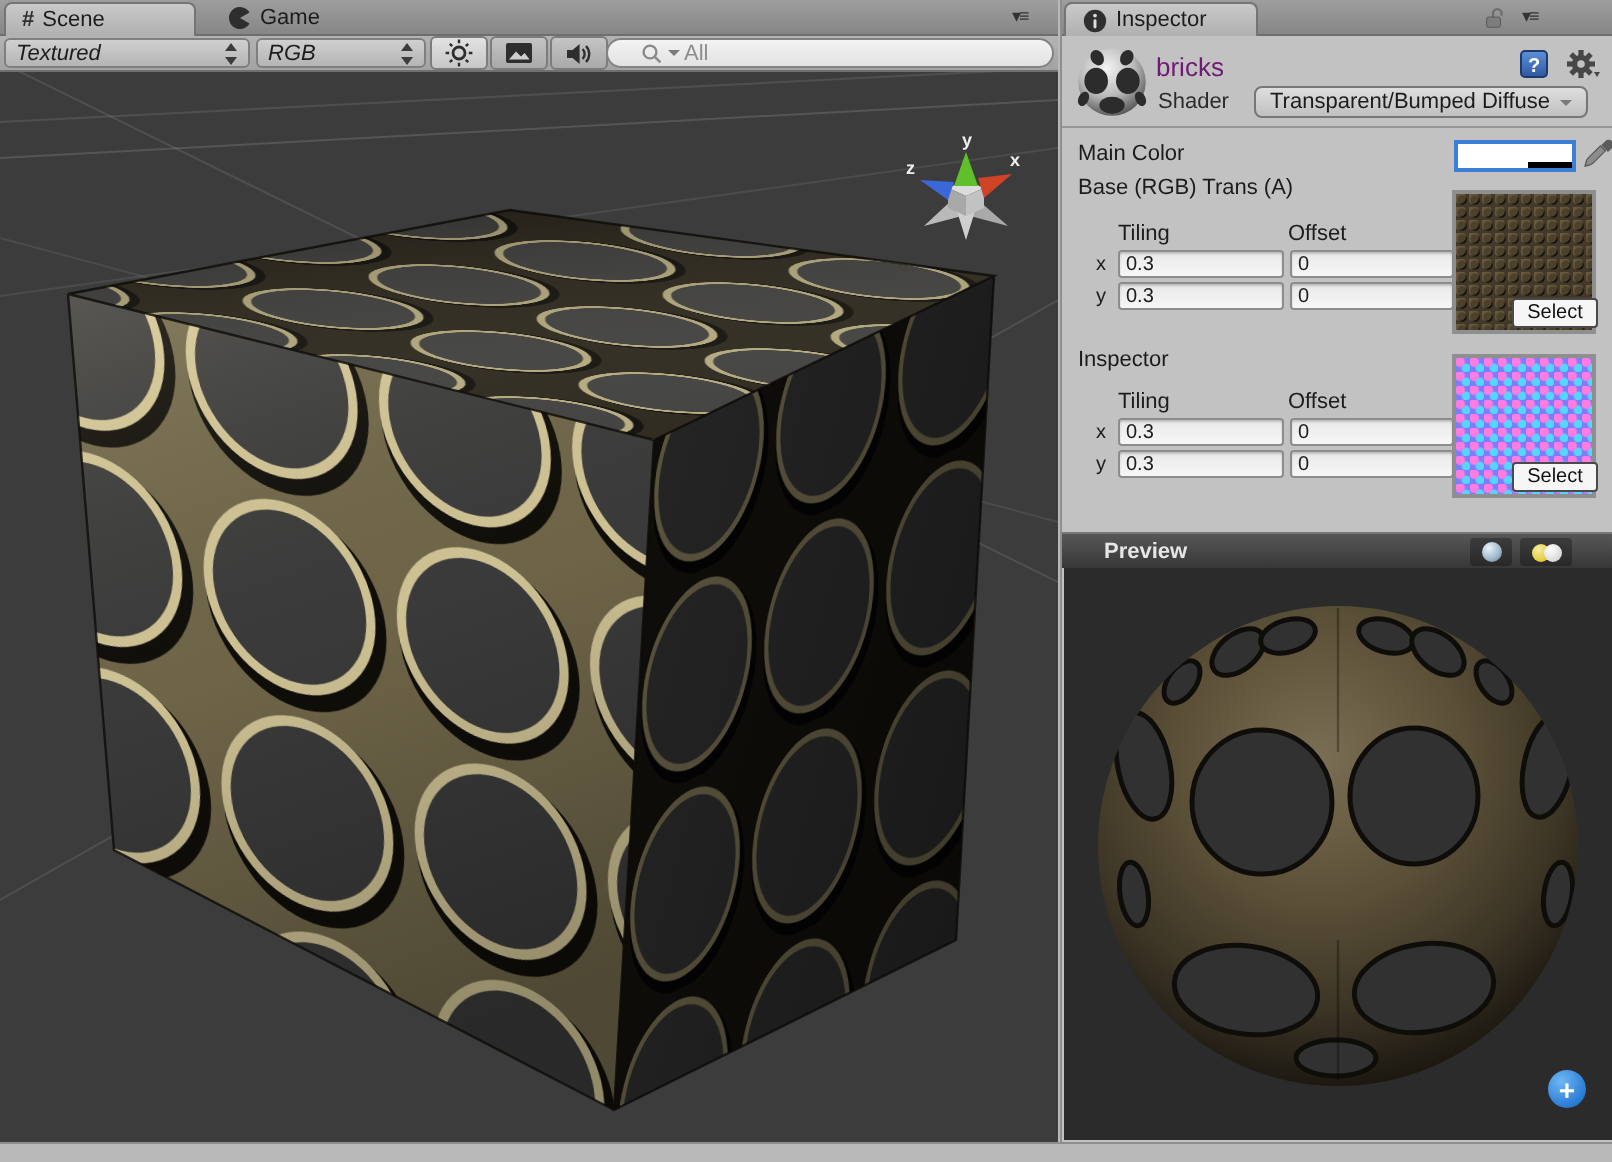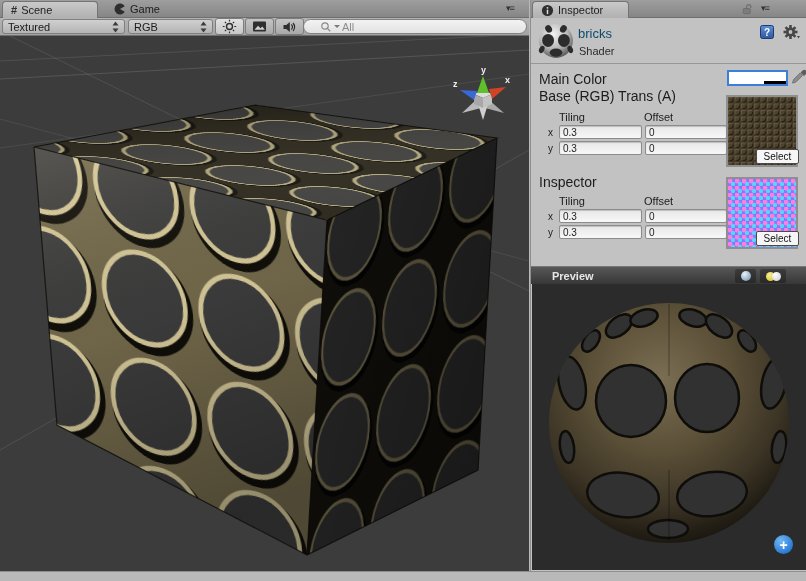--- a/index.html
+++ b/index.html
@@ -2,39 +2,39 @@
 <html><head>
 <meta charset="utf-8">
 <style>
   * { margin:0; padding:0; box-sizing:border-box; }
   html,body { width:806px; height:581px; overflow:hidden; }
   body { font-family:"Liberation Sans", sans-serif; background:#b9b9b9; position:relative; }
   .app { position:absolute; inset:0; }
 
   
   .abs { position:absolute; }
-  .lbl { font-size:14px; color:#1c1c1c; white-space:nowrap; }
+  .lbl { font-size:11px; color:#1c1c1c; white-space:nowrap; }
 
   
   .scene-panel { position:absolute; left:0; top:0; width:529px; height:571px; }
   .tabbar { position:absolute; left:0; top:0; right:0; height:18px;
             background:linear-gradient(#9e9e9e,#868686); border-bottom:1px solid #6e6e6e; }
   .tab-active { position:absolute; top:1px; height:17px; background:linear-gradient(#c9c9c9,#b0b0b0);
             border:1px solid #747474; border-bottom:none; border-radius:4px 4px 0 0;
             display:flex; align-items:center; gap:4px; padding:0 8px; }
   .tab-label { font-size:11px; color:#1c1c1c; }
   .tab-inactive { position:absolute; top:0; height:18px; display:flex; align-items:center; gap:4px; padding:0 6px; }
   .hash-icon { font-size:11px; font-weight:bold; color:#2e2e2e; }
   .panel-menu { font-size:9px; color:#333; letter-spacing:-1px; cursor:default; }
 
   .toolbar { position:absolute; left:0; top:18px; right:0; height:18px;
              background:linear-gradient(#b4b4b4,#a3a3a3); border-bottom:1px solid #707070; }
   .dropdown { position:absolute; top:1px; height:15px; background:linear-gradient(#d0d0d0,#b4b4b4);
               border:1px solid #7f7f7f; border-radius:3px; display:flex; align-items:center;
-              font-size:11px; color:#1c1c1c; padding:0 5px; }
+              font-size:11px; color:#1c1c1c; padding:0 5px;font-style:italic; }
   .dropdown .updown { margin-left:auto; }
   .tb-btn { position:absolute; top:0; height:17px; width:29px; background:linear-gradient(#c4c4c4,#a9a9a9);
             border:1px solid #7c7c7c; border-radius:3px; display:flex; align-items:center; justify-content:center; }
   .tb-btn.active { background:linear-gradient(#e2e2e2,#c7c7c7); }
   .searchbox { position:absolute; top:1px; left:303px; width:224px; height:15px; border-radius:8px;
                background:linear-gradient(#f3f3f3,#e2e2e2); border:1px solid #828282;
                display:flex; align-items:center; padding:0 16px; gap:2px; }
   .searchbox input { border:none; background:transparent; outline:none; font-size:11px; color:#8d8d8d;
                width:160px; font-family:"Liberation Sans",sans-serif; }
   .caret-down { width:0; height:0; border-left:3px solid transparent; border-right:3px solid transparent;
@@ -42,21 +42,21 @@
 
   .scene-view { position:absolute; left:0; top:36px; width:529px; height:535px; background:#3c3c3c; }
 
   
   .inspector-panel { position:absolute; left:530px; top:0; width:276px; height:571px; background:#c2c2c2;
                      border-left:1px solid #8e8e8e; }
   .insp-tabbar { position:absolute; left:0; top:0; right:0; height:18px;
                  background:linear-gradient(#9e9e9e,#868686); border-bottom:1px solid #6e6e6e; }
   .insp-header { position:absolute; left:0; top:18px; right:0; height:46px; background:#c2c2c2;
                  border-bottom:1px solid #979797; }
-  .mat-name { position:absolute; left:47px; top:8px; font-size:13px; color:#0c4a6e; }
+  .mat-name { position:absolute; left:47px; top:8px; font-size:13px; color:#701a75; }
   .shader-lbl { position:absolute; left:48px; top:27px; font-size:11px; color:#2b2b2b; }
   .shader-dd { position:absolute; left:96px; top:25px; width:167px; height:16px;
                background:linear-gradient(#dedede,#c0c0c0); border:1px solid #777;
                border-radius:4px; font-size:11px; color:#1c1c1c; display:flex; align-items:center; padding:0 7px; }
   .shader-dd .caret-down { margin-left:auto; }
 
   .color-swatch { position:absolute; left:196px; top:70px; width:61px; height:16px;
                   border:2px solid #3c7fd8; background:#fff; }
   .alpha-bar { position:absolute; left:0; right:0; bottom:0; height:3px; background:#fff; }
   .alpha-bar::after { content:""; position:absolute; right:0; top:0; bottom:0; width:38%; background:#000; }
@@ -270,20 +270,24 @@
         <ellipse cx="10.5" cy="17.5" rx="5.6" ry="6.2" fill="#2c2c2c"></ellipse>
         <ellipse cx="25.5" cy="17.5" rx="5.6" ry="6.2" fill="#2c2c2c"></ellipse>
         <ellipse cx="18" cy="29" rx="6" ry="4" fill="#2c2c2c"></ellipse>
         <ellipse cx="11" cy="6.5" rx="3" ry="3.8" fill="#2c2c2c" transform="rotate(-30 11 6.5)"></ellipse>
         <ellipse cx="25" cy="6.5" rx="3" ry="3.8" fill="#2c2c2c" transform="rotate(30 25 6.5)"></ellipse>
         <ellipse cx="4.5" cy="26" rx="2.4" ry="3.6" fill="#2c2c2c" transform="rotate(25 4.5 26)"></ellipse>
         <ellipse cx="31.5" cy="26" rx="2.4" ry="3.6" fill="#2c2c2c" transform="rotate(-25 31.5 26)"></ellipse>
       </svg>
       <div class="mat-name">bricks</div>
       <div class="shader-lbl">Shader</div>
+      <div class="shader-dd">
+        <span>Transparent/Bumped Diffuse</span>
+        <span class="caret-down"></span>
+      </div>
       <svg class="abs" style="left:228px; top:6px;" width="16" height="16" viewBox="0 0 16 16">
         <defs>
             <linearGradient id="hg" x1="0" y1="0" x2="0" y2="1">
           <stop offset="0" stop-color="#5d90da"></stop>
               <stop offset="1" stop-color="#2e58a0"></stop>
         </linearGradient>
           </defs>
         <rect x="1.5" y="1.5" width="13" height="13" rx="2" fill="url(#hg)" stroke="#1d3a6b"></rect>
         <text x="8" y="12" font-size="10" font-weight="bold" fill="#ffffff" text-anchor="middle">?</text>
       </svg>

